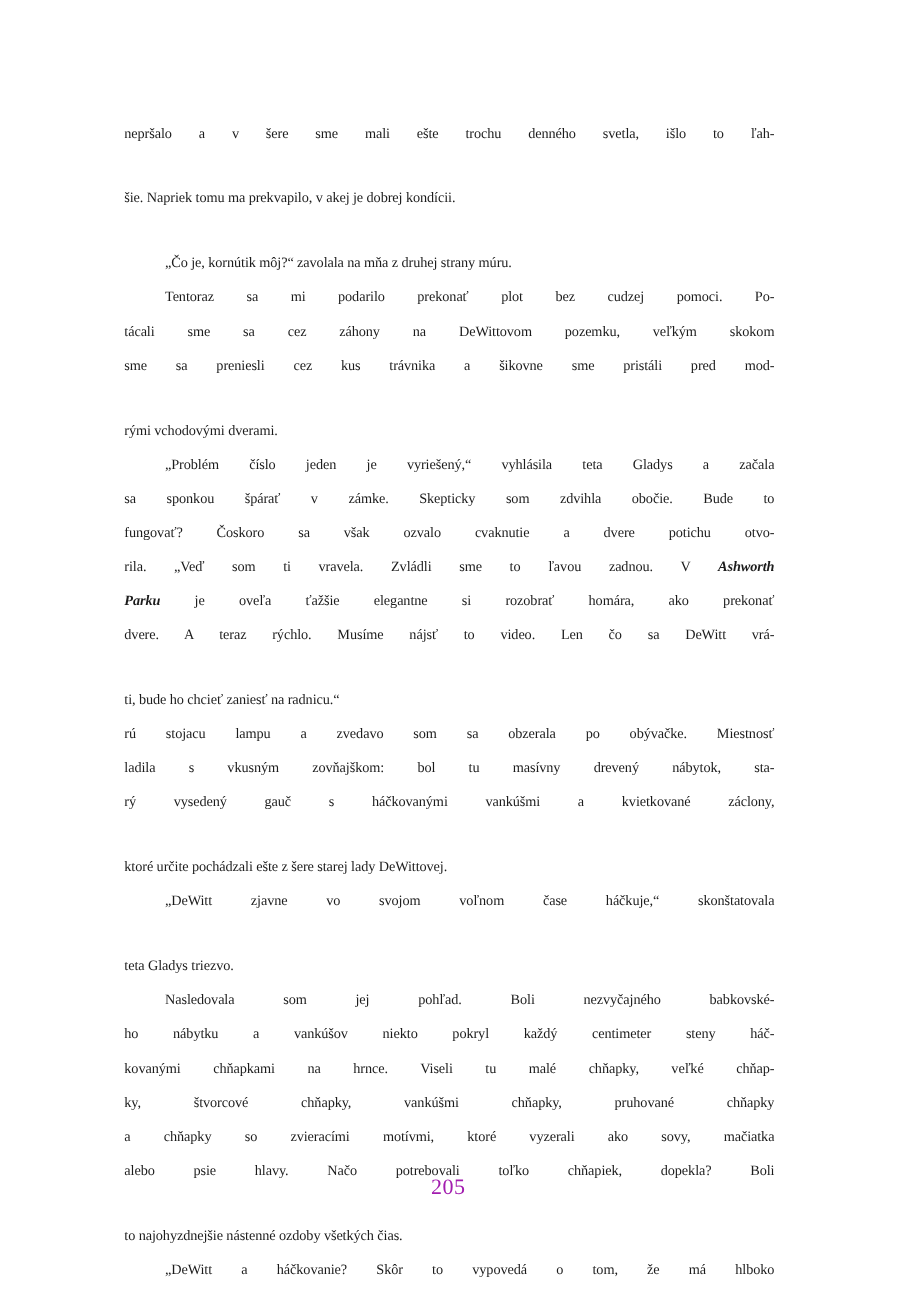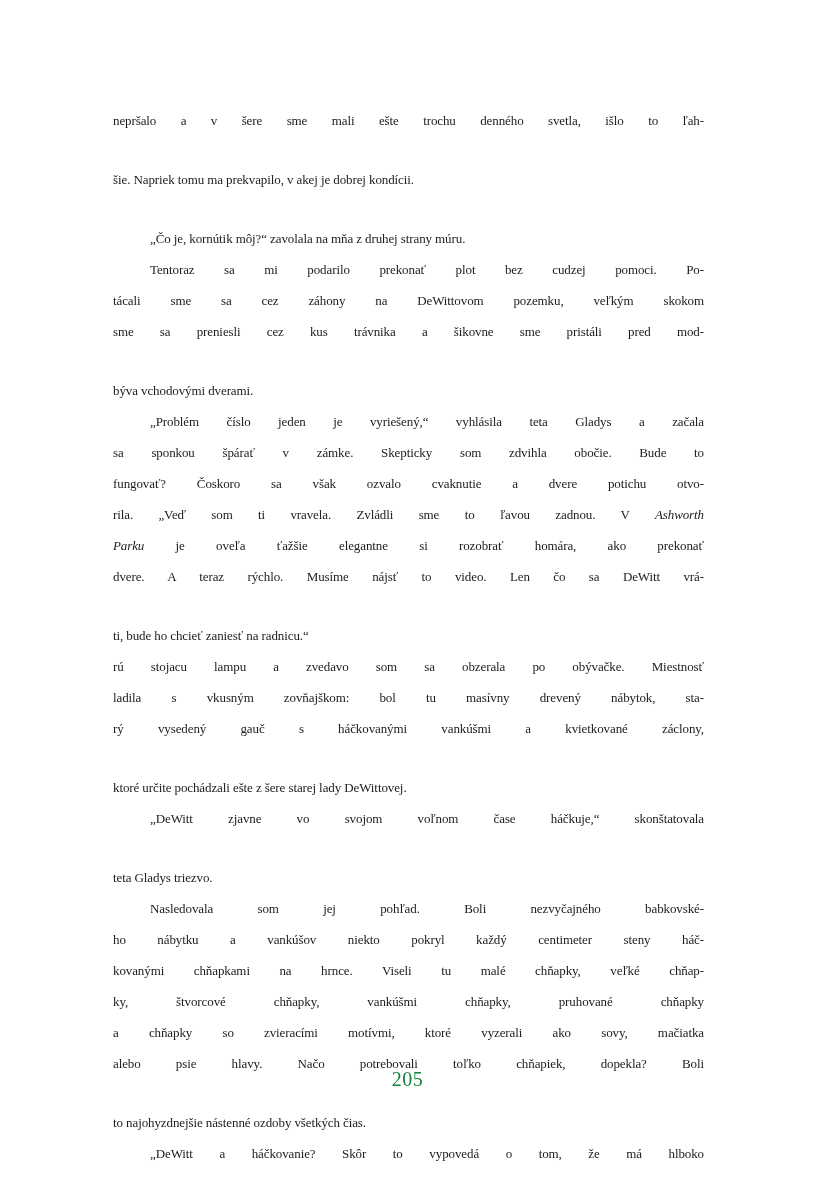--- a/index.html
+++ b/index.html
@@ -41,49 +41,50 @@
   }
   .line.last {
     text-align-last: left;
     margin-top: 28px;
   }
   .line.indent {
     text-indent: 37px;
   }
   .italic {
     font-style: italic;
+    font-weight: bold;
   }
   .page-number {
     position: absolute;
     left: 0;
     width: 815px;
     top: 1068px;
     text-align: center;
     font-size: 20px;
     letter-spacing: 0.5px;
-    color: #15803d;
+    color: #a21caf;
   }
 </style>
 </head>
 <body>
 
 <div class="page">
   <div class="text-block">
       <div class="paragraph">
         <div class="line"><span>nepršalo a v šere sme mali ešte trochu denného svetla, išlo to ľah-</span></div>
         <div class="line last"><span>šie. Napriek tomu ma prekvapilo, v akej je dobrej kondícii.</span></div>
       </div>
       <div class="paragraph">
         <div class="line last indent"><span>„Čo je, kornútik môj?“ zavolala na mňa z druhej strany múru.</span></div>
       </div>
       <div class="paragraph">
         <div class="line indent"><span>Tentoraz sa mi podarilo prekonať plot bez cudzej pomoci. Po-</span></div>
         <div class="line"><span>tácali sme sa cez záhony na DeWittovom pozemku, veľkým skokom</span></div>
         <div class="line"><span>sme sa preniesli cez kus trávnika a šikovne sme pristáli pred mod-</span></div>
-        <div class="line last"><span>býva vchodovými dverami.</span></div>
+        <div class="line last"><span>rými vchodovými dverami.</span></div>
       </div>
       <div class="paragraph">
         <div class="line indent"><span>„Problém číslo jeden je vyriešený,“ vyhlásila teta Gladys a začala</span></div>
         <div class="line"><span>sa sponkou špárať v zámke. Skepticky som zdvihla obočie. Bude to</span></div>
         <div class="line"><span>fungovať? Čoskoro sa však ozvalo cvaknutie a dvere potichu otvo-</span></div>
         <div class="line"><span>rila. „Veď som ti vravela. Zvládli sme to ľavou zadnou. V </span><span class="italic">Ashworth</span></div>
         <div class="line"><span class="italic">Parku</span><span> je oveľa ťažšie elegantne si rozobrať homára, ako prekonať</span></div>
         <div class="line"><span>dvere. A teraz rýchlo. Musíme nájsť to video. Len čo sa DeWitt vrá-</span></div>
         <div class="line last"><span>ti, bude ho chcieť zaniesť na radnicu.“</span></div>
       </div>

